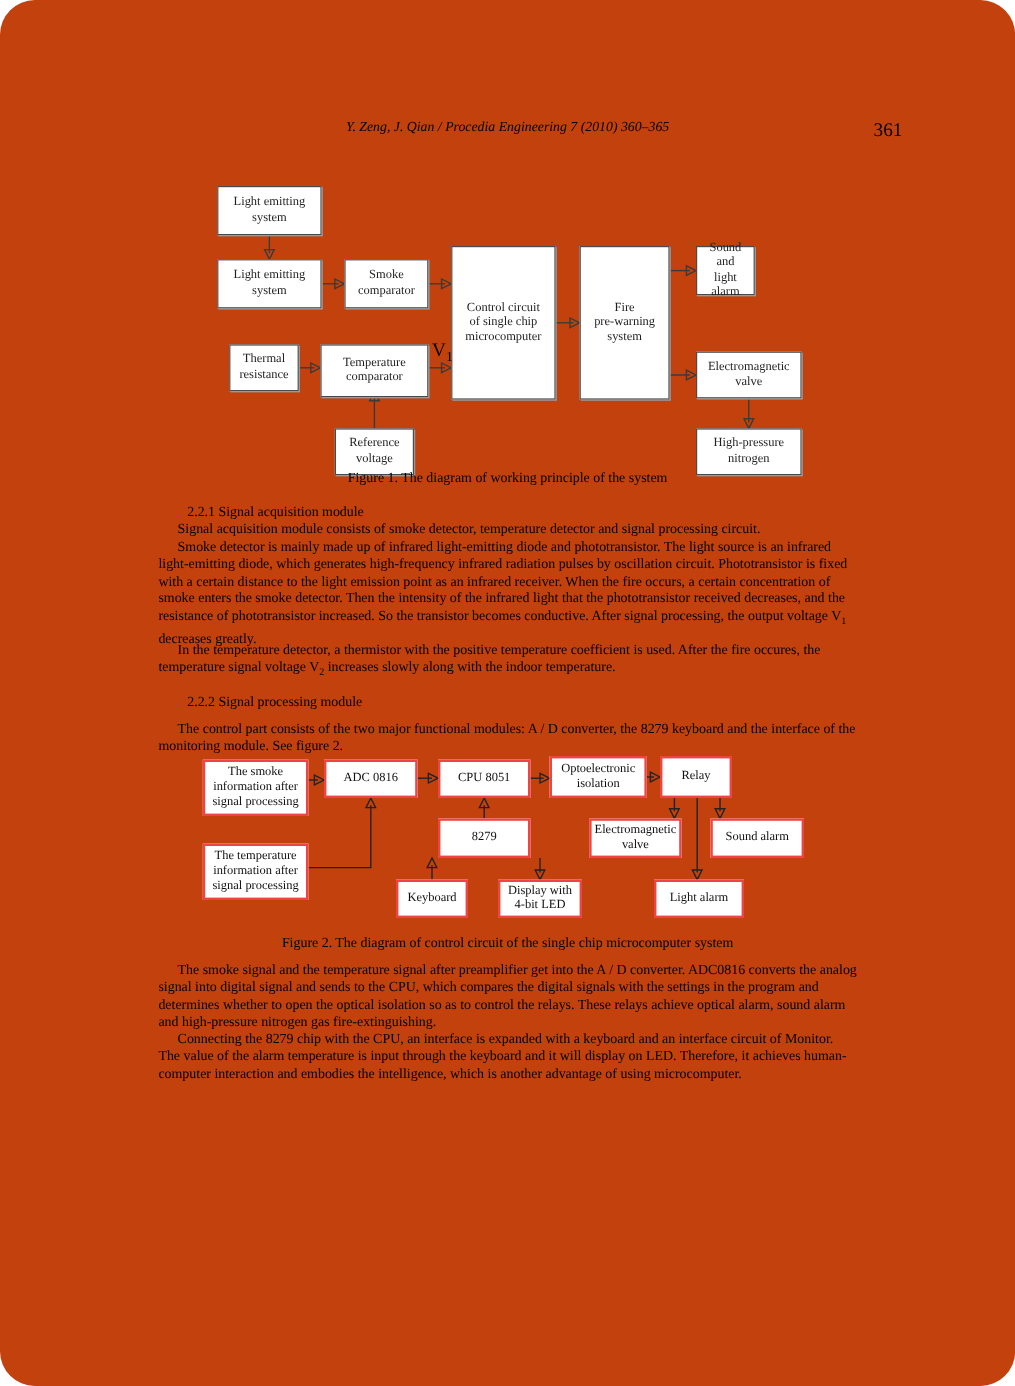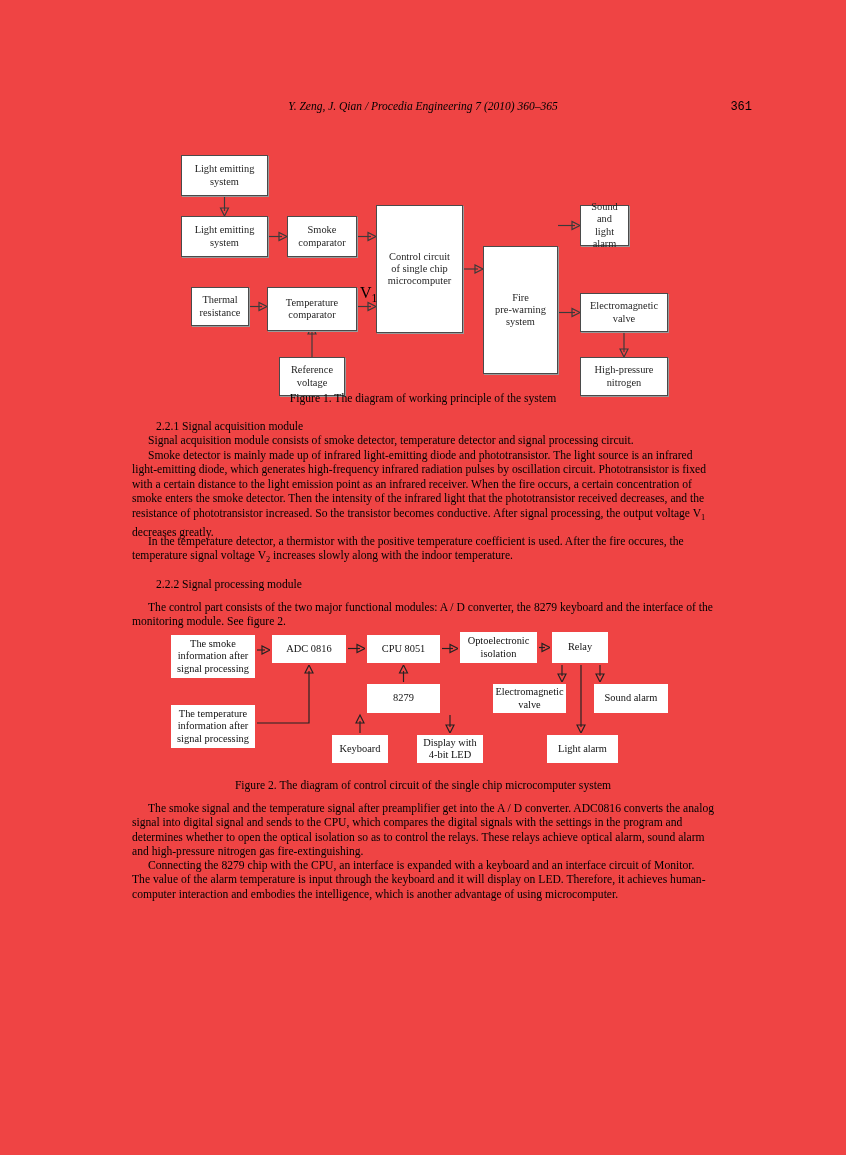--- a/index.html
+++ b/index.html
@@ -8,22 +8,23 @@
     background: #ffffff;
   }
   body {
     font-family: "Liberation Serif", "DejaVu Serif", serif;
     color: #000;
   }
   #page {
     position: relative;
     width: 846px;
     height: 1155px;
-    background: #ef4444;
+    background: #c2410c;
     overflow: hidden;
+    border-radius: 29px;
   }
 
   
   .runhead {
     position: absolute;
     top: 100px;
     left: 0;
     width: 846px;
     height: 16px;
     font-size: 11.5px;
@@ -33,22 +34,21 @@
     left: 0; right: 0;
     text-align: center;
     font-style: italic;
     white-space: pre;
   }
   .runhead .rh-page {
     position: absolute;
     right: 94px;
     top: 0;
     font-style: normal;
-    font-size: 12px;
-    font-family: Liberation Mono, monospace;
+    font-size: 16px;
   }
 
   
   .para {
     position: absolute;
     left: 132px;
     width: 582px;
     font-size: 11.6px;
     line-height: 14.45px;
     text-align: left;
@@ -180,21 +180,21 @@
       </div>
     <div class="fig-box f1" style="left:267px;top:287px;width:90px;height:44px;">
         <span>Temperature<br>comparator</span>
       </div>
     <div class="fig-box f1" style="left:279px;top:357px;width:66px;height:39px;">
         <span>Reference<br>voltage</span>
       </div>
     <div class="fig-box f1" style="left:376px;top:205px;width:87px;height:128px;">
         <span>Control circuit<br>of single chip<br>microcomputer</span>
       </div>
-    <div class="fig-box f1" style="left:483px;top:205px;width:75px;height:128px;margin-top:41px;">
+    <div class="fig-box f1" style="left:483px;top:205px;width:75px;height:128px;">
         <span>Fire<br>pre-warning<br>system</span>
       </div>
     <div class="fig-box f1" style="left:580px;top:205px;width:49px;height:41px;">
         <span>Sound and<br>light alarm</span>
       </div>
     <div class="fig-box f1" style="left:580px;top:293px;width:88px;height:39px;">
         <span>Electromagnetic<br>valve</span>
       </div>
     <div class="fig-box f1" style="left:580px;top:357px;width:88px;height:39px;">
         <span>High-pressure<br>nitrogen</span>

